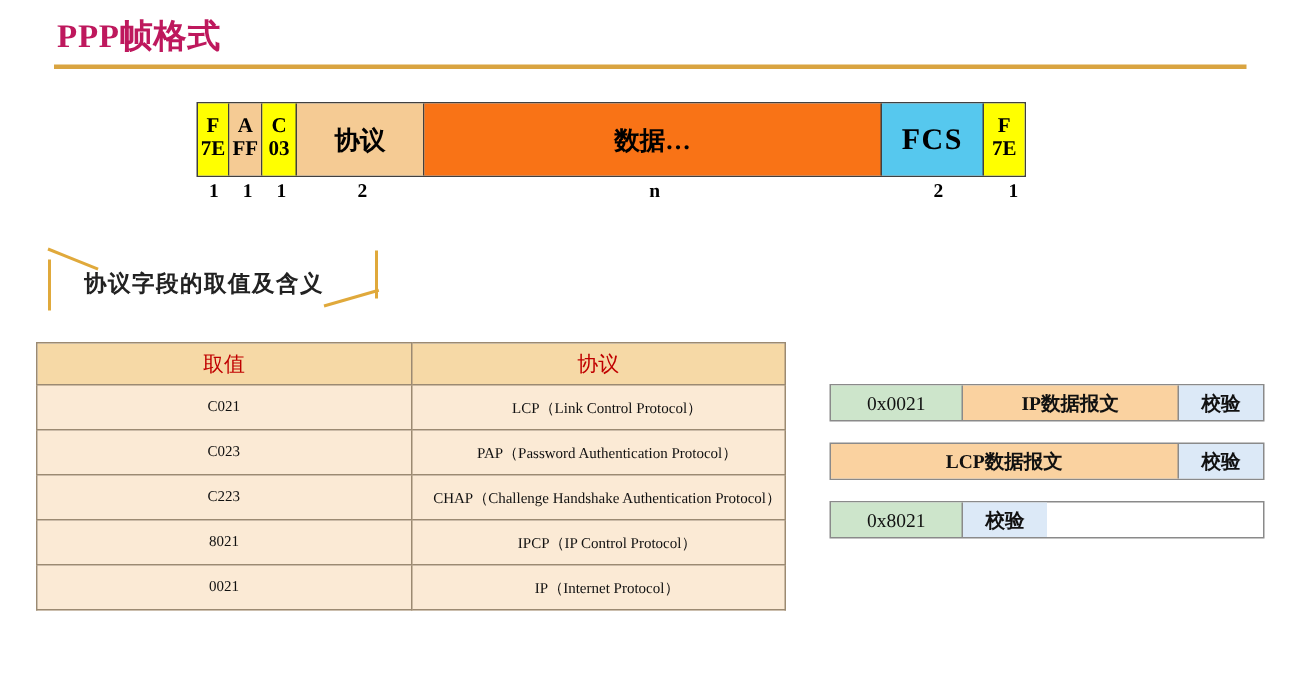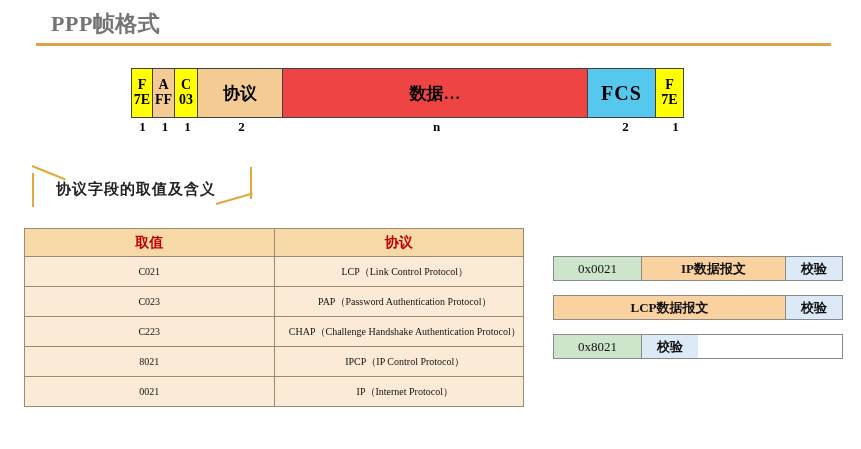--- a/index.html
+++ b/index.html
@@ -21,24 +21,23 @@
     left: 0; top: 0;
     width: 861px;
     height: 52px;
   }
   #page-title {
     position: absolute;
     left: 38px;
     top: 9px;
     font-size: 22px;
     font-weight: bold;
-    color: #737373;
+    color: #be185d;
     letter-spacing: 0.5px;
     white-space: nowrap;
-    margin-left: 13px;
   }
   #title-rule {
     position: absolute;
     left: 36px;
     top: 43px;
     width: 795px;
     height: 3px;
     background: #D9A441;
   }
 
@@ -68,21 +67,21 @@
   .fcell .two-line-top,
   .fcell .two-line-bot {
     line-height: 1.05;
     font-size: 14px;
     font-weight: bold;
   }
   .fcell.flag  { background: #FFFF00; width: 21px; }
   .fcell.addr  { background: #F5CB94; width: 22px; }
   .fcell.ctrl  { background: #FFFF00; width: 23px; }
   .fcell.proto { background: #F5CB94; width: 85px; font-size: 17px; }
-  .fcell.data  { background: #ef4444; width: 305px; font-size: 17px; }
+  .fcell.data  { background: #f97316; width: 305px; font-size: 17px; }
   .fcell.fcs   { background: #56C8EE; width: 68px; font-size: 20px; letter-spacing: 1px; }
   .fcell.flag2 { background: #FFFF00; width: 27px; }
 
   #frame-sizes {
     position: absolute;
     left: 131px;
     top: 119px;
     height: 18px;
   }
   .fsize {
@@ -156,21 +155,21 @@
   #protocol-table td {
     border: 1px solid #9b8a72;
     padding: 0;
     height: 29px;
     font-size: 10px;
     color: #111;
   }
   #protocol-table thead th {
     background: #F6D9A6;
     color: #C00000;
-    font-weight: bold;
+    font-weight: normal;
     text-align: center;
     font-size: 14px;
     height: 27px;
   }
   #protocol-table tbody td {
     background: #FBEAD5;
   }
   #protocol-table td.col-value {
     text-align: center;
     width: 88px;

